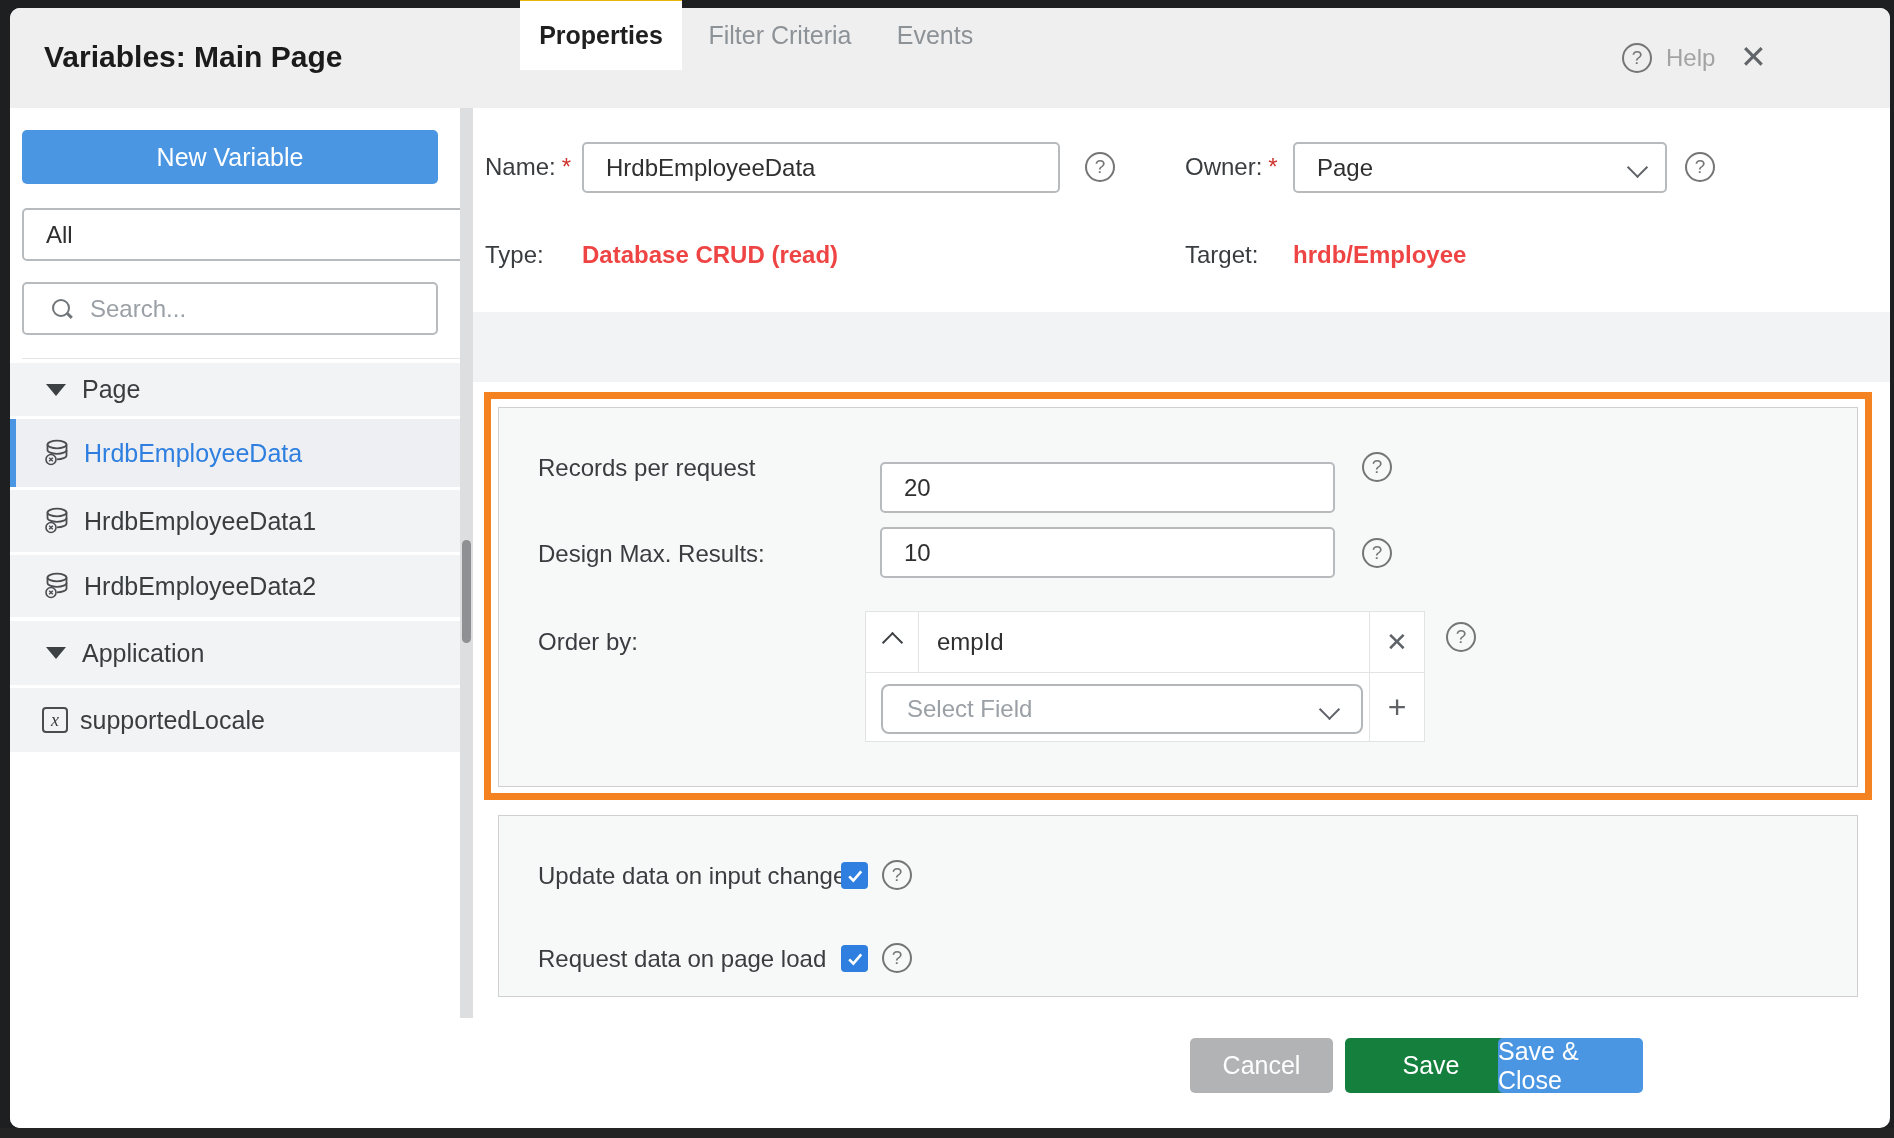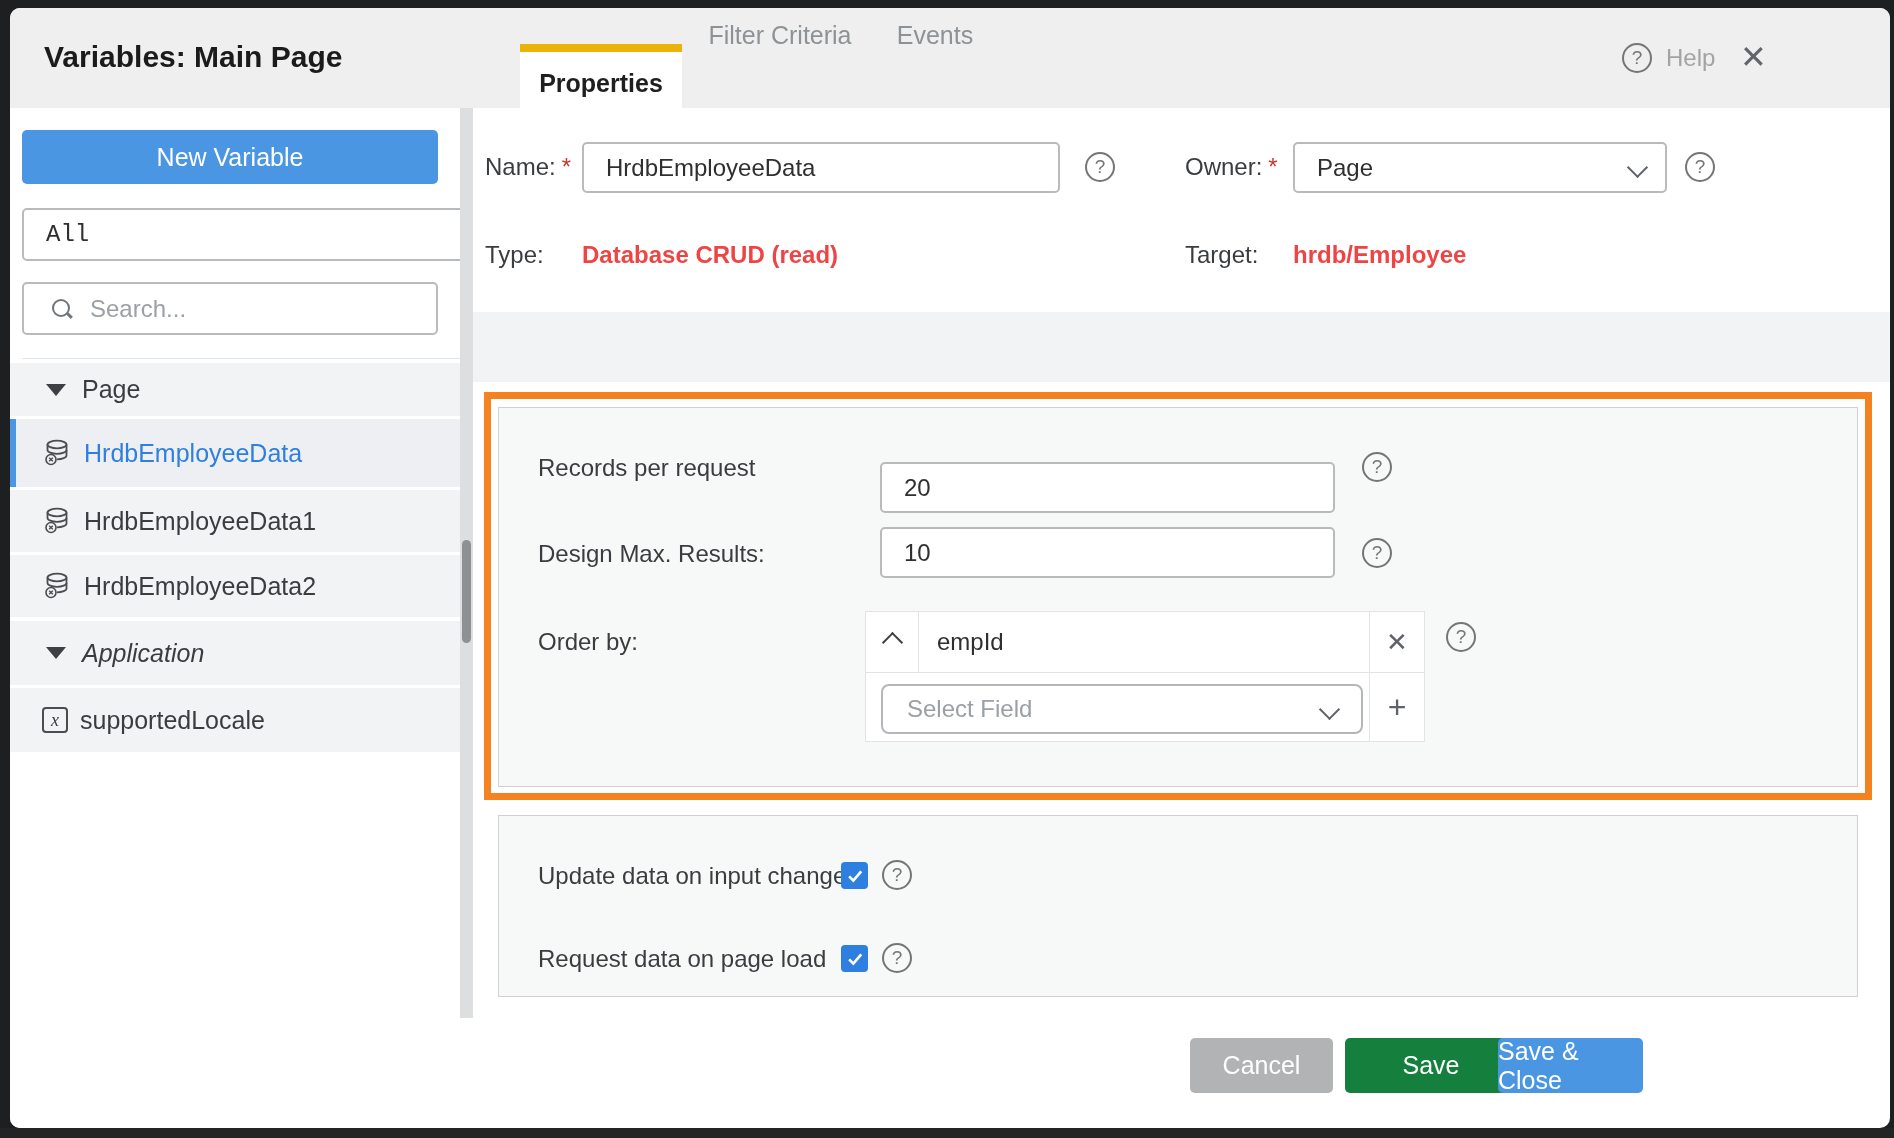--- a/index.html
+++ b/index.html
@@ -38,22 +38,22 @@
   .vicon{margin:0 12px 0 32px;display:flex;align-items:center;justify-content:center;}
   
   #gutter{left:460px;top:108px;width:13px;height:910px;background:#dcdee0;}
   #thumb{left:462px;top:540px;width:9px;height:103px;background:#8e9093;border-radius:5px;}
   
   #main{left:473px;top:108px;width:1417px;height:910px;background:#fff;}
   
   #tabstrip{left:473px;top:312px;width:1417px;height:70px;background:#f1f3f4;}
   .tab{position:absolute;top:0;height:70px;display:flex;align-items:center;justify-content:center;
     font-size:25px;color:#8d9297;cursor:pointer;}
-  .tab.active{background:#fff;border-top:8px solid #eab308;box-sizing:border-box;
-    color:#1f1f1f;font-weight:600;margin-top:44px;}
+  .tab.active{background:#fff;border-top:1px solid #eab308;box-sizing:border-box;
+    color:#1f1f1f;font-weight:600;}
   
   #orange{left:484px;top:392px;width:1388px;height:408px;border:7px solid #f58220;box-sizing:border-box;}
   .panel{background:#f7f8f8;border:1px solid #d0d0d0;box-sizing:border-box;}
   
   #ob{left:865px;top:611px;width:560px;height:131px;background:#fff;border:1px solid #e2e3e4;box-sizing:border-box;}
   .ob-line{position:absolute;background:#e2e3e4;}
   .obcell{position:absolute;display:flex;align-items:center;justify-content:center;cursor:pointer;}
   .roundsel{position:absolute;box-sizing:border-box;border:2px solid #b4b7ba;border-radius:8px;
     display:flex;align-items:center;justify-content:space-between;background:#fff;
     font-size:24px;padding:0 24px;cursor:pointer;}
@@ -84,21 +84,21 @@
   <div class="abs title" style="left:44px;top:40px;">Variables: Main Page</div>
   <div class="abs qicon" style="left:1622px;top:43px;">
     <span>?</span>
   </div>
   <div class="abs" style="left:1666px;top:44px;font-size:24px;color:#a3a3a3;">Help</div>
   <div class="abs" style="left:1740px;top:38px;font-size:32px;color:#616569;cursor:pointer;">✕</div>
 
   <div class="abs" id="sidebar"></div>
   <div class="abs btn-blue" style="left:22px;top:130px;width:416px;height:54px;">New Variable</div>
 
-  <div class="abs inputbox selectbox" style="left:22px;top:208px;width:500px;height:53px;font-family:Liberation Mono, monospace;">
+  <div class="abs inputbox selectbox" style="left:22px;top:208px;width:500px;height:53px;">
     <span>All</span>
     <span class="chev"></span>
   </div>
 
   <div class="abs inputbox" style="left:22px;top:282px;width:416px;height:53px;padding-left:28px;">
     <span class="mag"></span>
     <span class="placeholder" style="margin-left:18px;">Search...</span>
   </div>
   <div class="abs" style="left:22px;top:358px;width:438px;height:1px;background:#e4e5e7;"></div>
 
@@ -140,21 +140,21 @@
         <ellipse cx="15" cy="6.5" rx="9.5" ry="3.8" stroke="#4a4d50" stroke-width="1.8"></ellipse>
         <path d="M5.5 6.5v5.5c0 2.1 4.3 3.8 9.5 3.8s9.5-1.7 9.5-3.8V6.5" stroke="#4a4d50" stroke-width="1.8"></path>
         <path d="M24.5 12v5.5c0 2.1-4.3 3.8-9.5 3.8" stroke="#4a4d50" stroke-width="1.8"></path>
         <circle cx="9" cy="21.5" r="5" fill="#f2f3f5" stroke="#4a4d50" stroke-width="1.6"></circle>
         <path d="M7.2 19.7l3.6 3.6M10.8 19.7l-3.6 3.6" stroke="#4a4d50" stroke-width="1.4"></path>
       </svg>
     </span>
     <span>HrdbEmployeeData2</span>
   </div>
 
-  <div class="abs srow" style="top:621px;height:64px;font-style:italic;">
+  <div class="abs srow" style="top:621px;height:64px;">
     <span class="tri"></span>
     <span class="label24" style="font-size:25px;">Application</span>
   </div>
 
   <div class="abs irow" style="top:688px;height:64px;">
     <span class="vicon">
       <span style="width:26px;height:26px;border:2px solid #4a4d50;border-radius:4px;box-sizing:border-box;
                    display:flex;align-items:center;justify-content:center;
                    font-family:'Liberation Serif',serif;font-style:italic;font-size:18px;color:#3a3d40;">x</span>
     </span>

